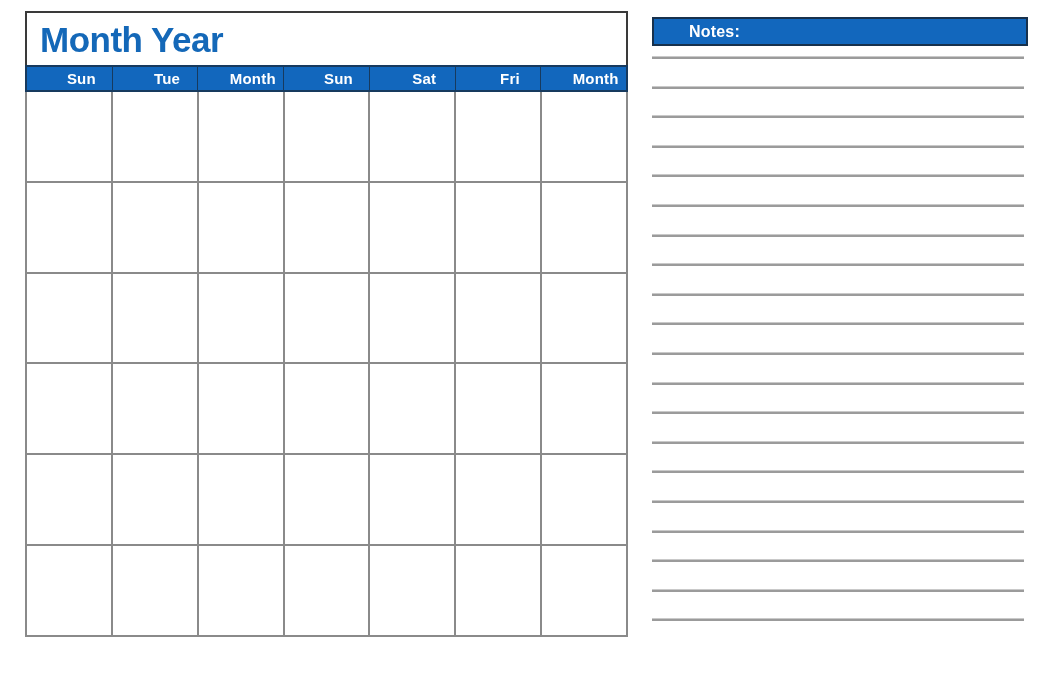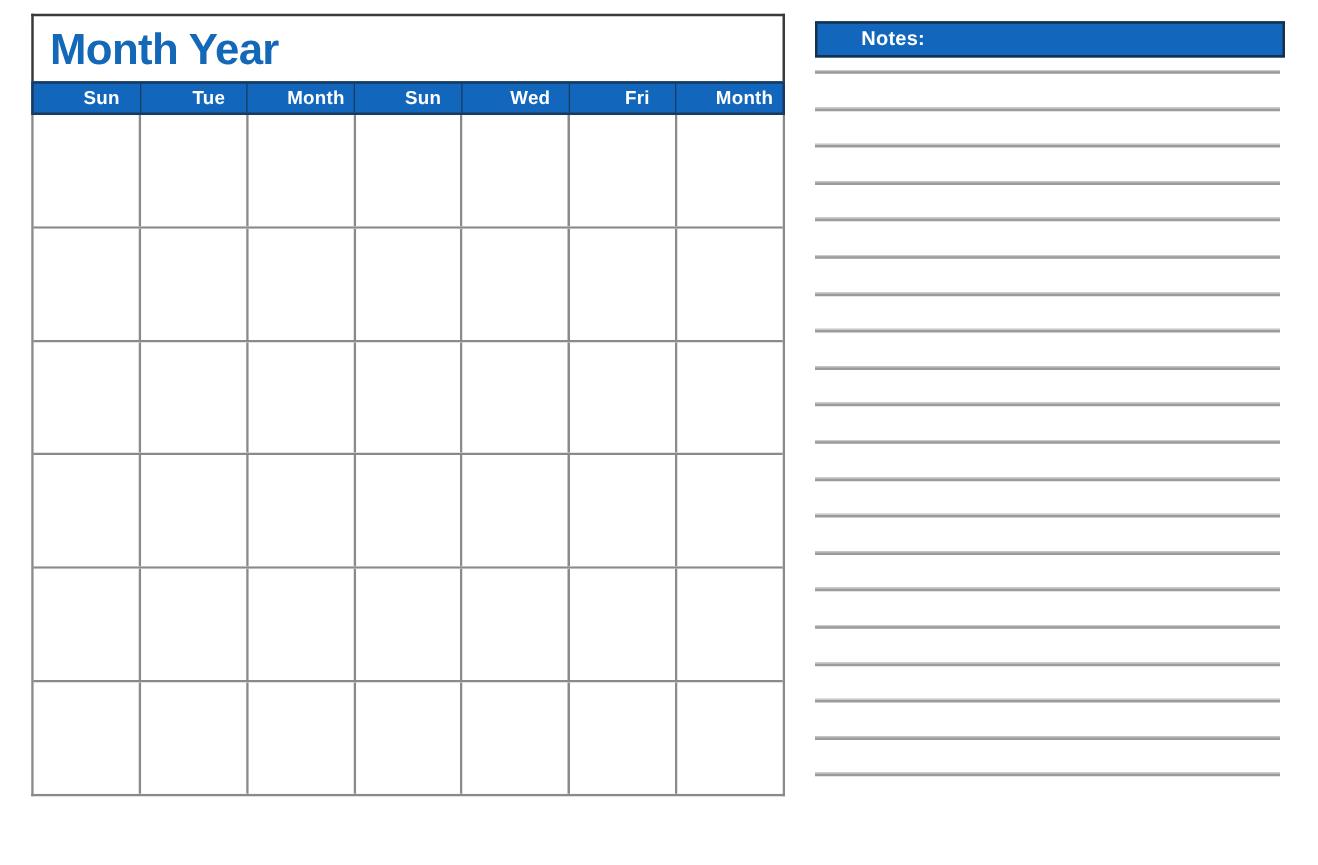--- a/index.html
+++ b/index.html
@@ -148,21 +148,21 @@
 
   <div id="calendar-title-box">
     <div id="calendar-title">Month Year</div>
   </div>
 
   <div id="weekday-header-row">
     <div class="weekday-cell">Sun</div>
     <div class="weekday-cell">Tue</div>
     <div class="weekday-cell">Month</div>
     <div class="weekday-cell">Sun</div>
-    <div class="weekday-cell">Wed</div>
+    <div class="weekday-cell">Sat</div>
     <div class="weekday-cell">Fri</div>
     <div class="weekday-cell">Month</div>
   </div>
 
   <div id="calendar-grid">
 
     <div class="calendar-week-row">
       <div class="calendar-day-cell"></div>
       <div class="calendar-day-cell"></div>
       <div class="calendar-day-cell"></div>

